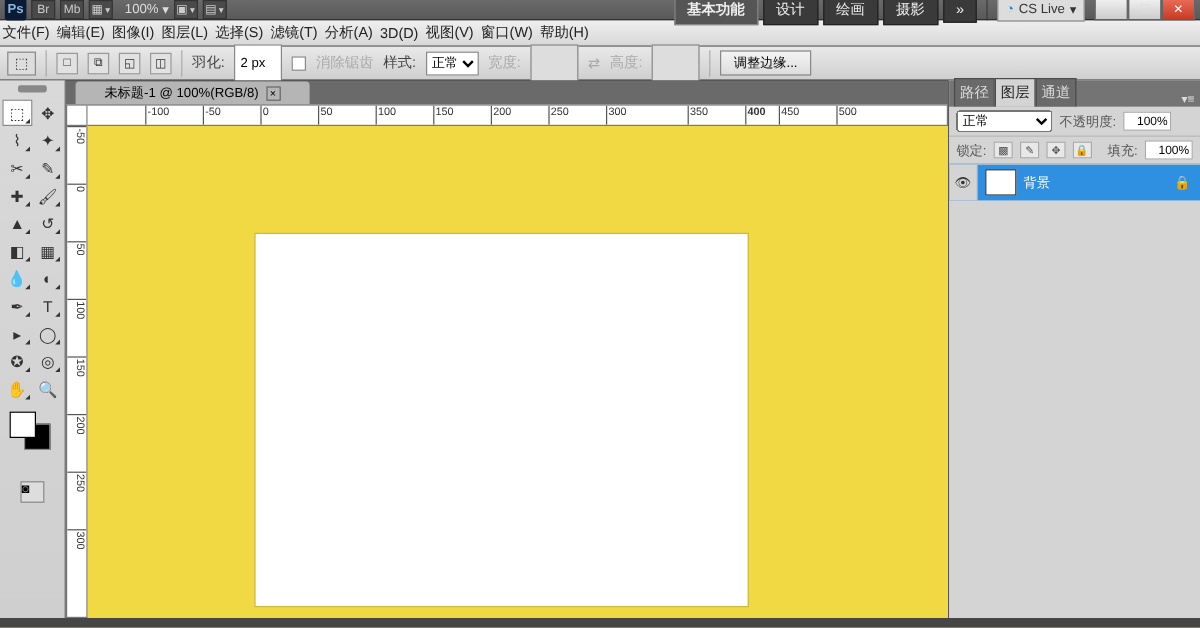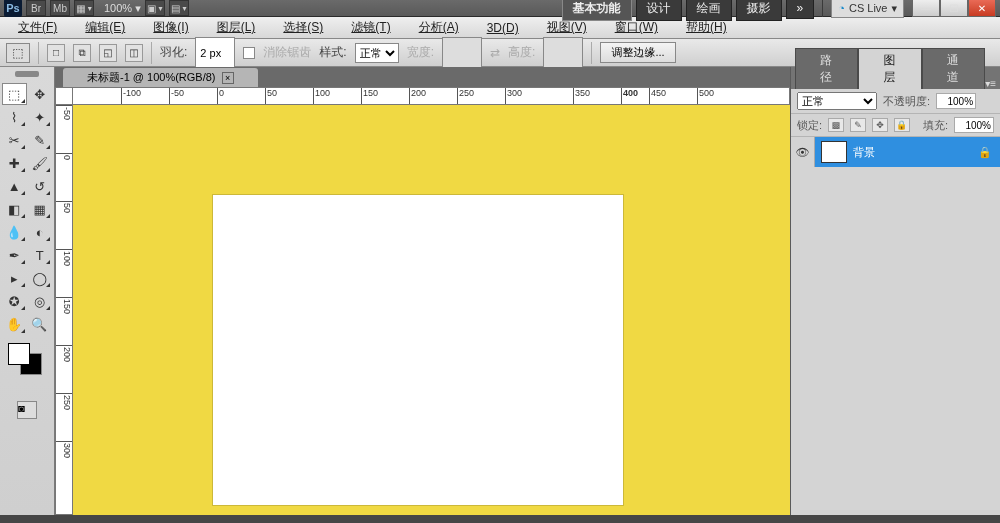--- a/index.html
+++ b/index.html
@@ -10,21 +10,21 @@
 .titlebar .dd::after { content: "▾"; font-size: 8px; margin-left: 2px; }
 .titlebar .zoom { margin-left: 6px; display: flex; align-items: center; gap: 3px; }
 .titlebar .sep { width: 1px; height: 18px; background: #3a3a3a; margin: 0 4px; }
 .titlebar .spacer { flex: 1; }
 .titlebar .ws-tab { padding: 3px 10px; background: #3a3a3a; border: 1px solid #222; color: #eee; font-size: 12px; }
 .titlebar .ws-tab.active { background: #555; border: 1px solid #888; font-weight: bold; }
 .titlebar .cslive { display: flex; align-items: center; gap: 4px; padding: 2px 6px; background: #ddd; color: #333; border: 1px solid #888; font-size: 11px; }
 .titlebar .wbtns { display: flex; gap: 0; margin-left: 4px; }
 .titlebar .wbtn { width: 28px; height: 18px; background: linear-gradient(#eee,#ccc); border: 1px solid #666; display: flex; align-items: center; justify-content: center; font-size: 10px; }
 .titlebar .wbtn.close { background: linear-gradient(#e96a56,#c83b22); color: #fff; }
-.menubar { height: 22px; background: linear-gradient(#efefef,#d8d8d8); display: flex; align-items: center; padding: 0 18px; gap: 28px; color: #222; font-size: 12px; border-bottom: 1px solid #888; text-decoration: underline; }
+.menubar { height: 22px; background: linear-gradient(#efefef,#d8d8d8); display: flex; align-items: center; padding: 0 2px; gap: 6px; color: #222; font-size: 12px; border-bottom: 1px solid #888; }
 .menubar span { cursor: default; }
 .optbar { height: 28px; background: linear-gradient(#e9e9e9,#cfcfcf); display: flex; align-items: center; padding: 0 6px; gap: 8px; border-bottom: 1px solid #888; font-size: 12px; color: #333; }
 .optbar .tool-ind { width: 24px; height: 20px; border: 1px solid #888; background: #ddd; display: flex; align-items: center; justify-content: center; }
 .optbar .icon-btn { width: 18px; height: 18px; border: 1px solid #999; background: #e2e2e2; display: flex; align-items: center; justify-content: center; font-size: 10px; }
 .optbar .vdiv { width: 1px; height: 22px; background: #aaa; }
 .optbar label { color: #444; }
 .optbar input[type=text] { width: 40px; height: 32px; border: 1px solid #888; background: #fff; font-size: 11px; padding: 0 4px; }
 .optbar input[type=text]:disabled { background: #ddd; color:#999; }
 .optbar .chk { width: 12px; height: 12px; border: 1px solid #888; background: #fff; }
 .optbar select { height: 20px; border: 1px solid #888; font-size: 11px; background: #fff; }
@@ -49,21 +49,21 @@
 .ruler-area { flex: 1; position: relative; background: #464646; display: grid; grid-template-columns: 18px 1fr; grid-template-rows: 18px 1fr; }
 .ruler-corner { background: #fff; border: 1px solid #777; }
 .ruler-h { background: #fff; border: 1px solid #777; border-left: none; overflow: hidden; position: relative; font-size: 9px; color: #333; }
 .ruler-h .tick { position: absolute; top: 0; height: 100%; border-left: 1px solid #555; padding-left: 1px; }
 .ruler-v { background: #fff; border: 1px solid #777; border-top: none; position: relative; font-size: 9px; color: #333; overflow:hidden; }
 .ruler-v .tick { position: absolute; left: 0; width: 100%; border-top: 1px solid #555; writing-mode: vertical-rl; padding-top: 1px; }
 .canvas-view { background: #f0d943; position: relative; overflow: hidden; }
 .canvas-view .art { position: absolute; left: 140px; top: 90px; width: 410px; height: 310px; background: #fff; box-shadow: 0 0 0 1px rgba(0,0,0,0.15); }
 .panels { width: 210px; background: #d4d4d4; border-left: 1px solid #5a5a5a; display: flex; flex-direction: column; }
 .panel-tabs { height: 22px; background: #747474; display: flex; align-items: end; padding-left: 4px; gap: 0; }
-.panel-tabs .pt { padding: 3px 24px; font-size: 12px; color: #ddd; background: #6a6a6a; border: 1px solid #4a4a4a; border-bottom: none; }
+.panel-tabs .pt { padding: 3px 4px; font-size: 12px; color: #ddd; background: #6a6a6a; border: 1px solid #4a4a4a; border-bottom: none; }
 .panel-tabs .pt.active { background: #d4d4d4; color: #222; }
 .panel-tabs .menu { margin-left: auto; width: 16px; text-align: center; color: #ddd; font-size: 10px; padding-right: 4px; }
 .panel-row { display: flex; align-items: center; padding: 3px 6px; gap: 6px; background: #d4d4d4; font-size: 11px; color: #555; border-bottom: 1px solid #b4b4b4; }
 .panel-row select { flex: 0 0 80px; height: 18px; font-size: 11px; }
 .panel-row input[type=text] { width: 40px; height: 16px; font-size: 10px; border: 1px solid #aaa; text-align: right; padding-right: 2px; }
 .lock-row .ic { width: 16px; height: 14px; border: 1px solid #aaa; background: #e8e8e8; display:flex; align-items:center; justify-content:center; font-size:9px; }
 .layers { flex: 1; background: #d4d4d4; overflow: auto; }
 .layer { display: flex; align-items: center; height: 30px; background: #2f8fe0; color: #fff; font-size: 11px; }
 .layer .vis { width: 24px; display: flex; align-items: center; justify-content: center; background: #d4d4d4; color: #333; height: 100%; border-right: 1px solid #aaa; }
 .layer .thumb { width: 26px; height: 22px; background: #fff; border: 1px solid #333; margin: 0 6px; }

